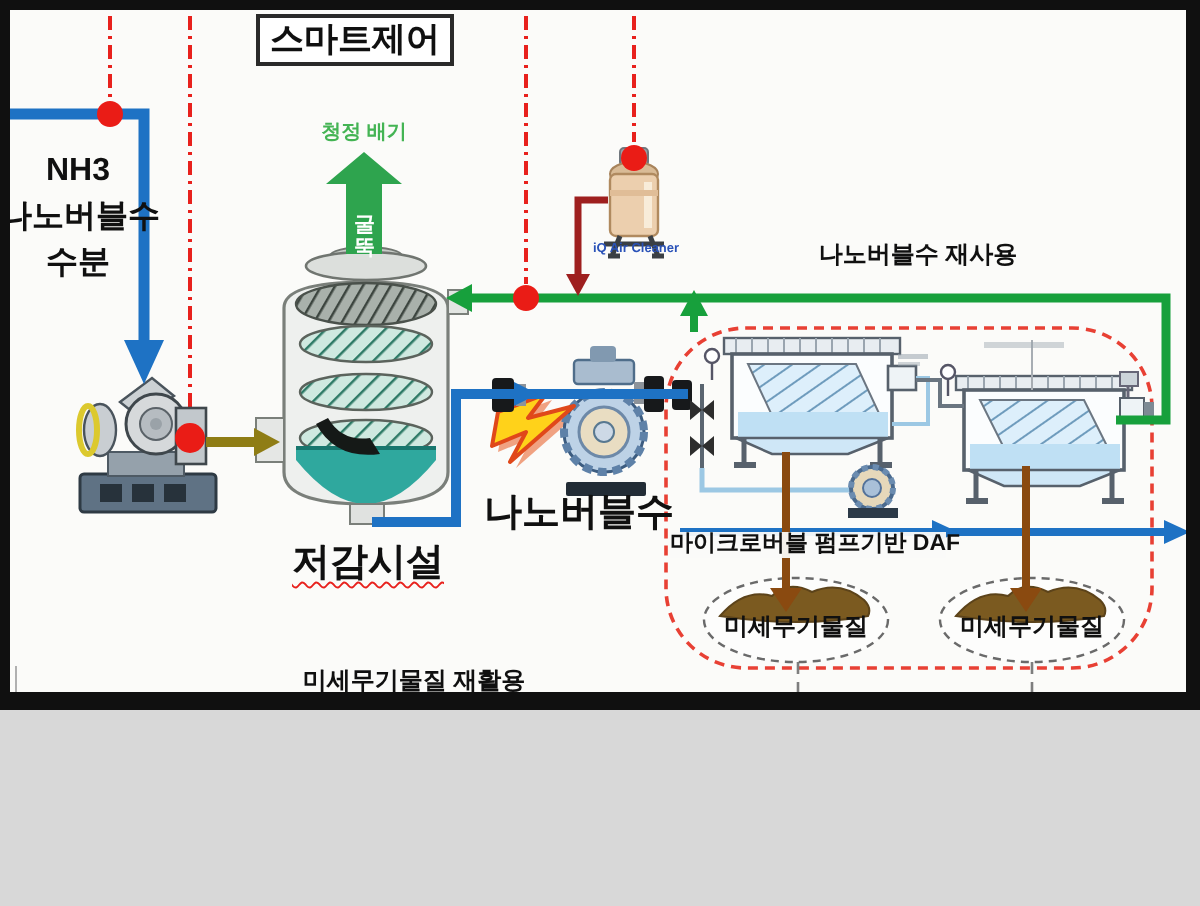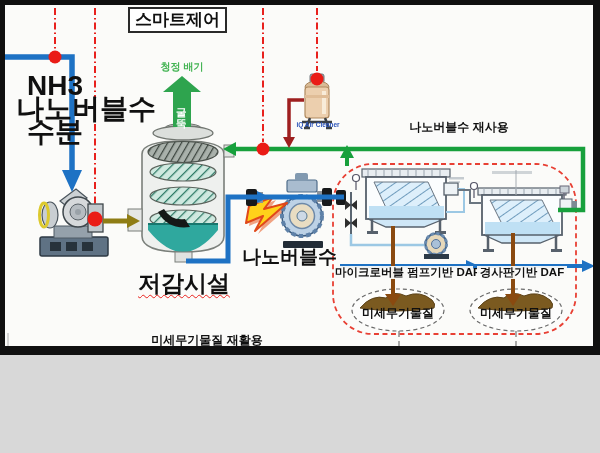--- a/index.html
+++ b/index.html
@@ -238,37 +238,36 @@
     <g fill="#ea1c16">
       <circle cx="55" cy="57" r="6.5"></circle>
       <circle cx="95" cy="219" r="7.5"></circle>
       <circle cx="263" cy="149" r="6.5"></circle>
       <circle cx="317" cy="79" r="6.5"></circle>
     </g>
   </svg>
 
   <div class="lbl box" style="left:128px;top:7px;width:95px;height:22px;font-size:17px;line-height:22px">스마트제어</div>
 
-  <div class="lbl" style="left:16px;top:74px;width:78px;font-size:28px;line-height:23px">
+  <div class="lbl" style="left:0;top:74px;width:78px;font-size:16px;line-height:23px">
     <span style="display:block">NH3</span>
     <span style="display:block">나노버블수</span>
     <span style="display:block">수분</span>
   </div>
 
   <div class="lbl" style="left:152px;top:61px;width:60px;font-size:10px;color:var(--c-green-text)">청정 배기</div>
   <div class="lbl stack-txt" style="left:175px;top:95px;height:32px;font-size:10.5px;color:#ffffff">굴뚝</div>
 
-  <div class="lbl wavy" style="left:136px;top:271px;width:96px;font-size:23px">저감시설</div>
+  <div class="lbl wavy" style="left:136px;top:271px;width:96px;font-size:19px">저감시설</div>
   <div class="lbl" style="left:242px;top:246px;width:82px;font-size:19px">나노버블수</div>
   <div class="lbl" style="left:294px;top:121px;width:48px;font-size:6.5px;color:#2a52b8">iQ Air Cleaner</div>
 
   <div class="lbl" style="left:374px;top:121px;width:170px;font-size:12px">나노버블수 재사용</div>
 
   <div class="lbl" style="left:335px;top:266px;width:138px;font-size:11.5px;background:rgba(250,250,249,0.95)">마이크로버블 펌프기반 DAF</div>
-  <div class="lbl" style="left:477px;top:266px;width:90px;font-size:11.5px;background:rgba(250,250,249,0.95)">경사판기반 DAF</div>
 
   <div class="lbl" style="left:353px;top:307px;width:90px;font-size:12px">미세무기물질</div>
   <div class="lbl" style="left:471px;top:307px;width:90px;font-size:12px">미세무기물질</div>
 
   <div class="lbl" style="left:112px;top:334px;width:190px;font-size:12px">미세무기물질 재활용</div>
   <div class="lbl" style="left:146px;top:379px;width:52px;font-size:19px;background:rgba(251,251,249,0.85)">퇴비</div>
 
   <div class="lbl" style="left:118px;top:419px;width:42px;font-size:5px;color:#efe8d6;font-weight:normal">ORGANIC MATTER</div>
   <div class="lbl" style="left:184px;top:419px;width:46px;font-size:5px;color:#efe8d6;font-weight:normal">PLANT NUTRIENTS</div>
   <div class="lbl" style="left:132px;top:436px;width:42px;font-size:5px;color:#efe8d6;font-weight:normal">SOIL NUTRIENTS</div>

